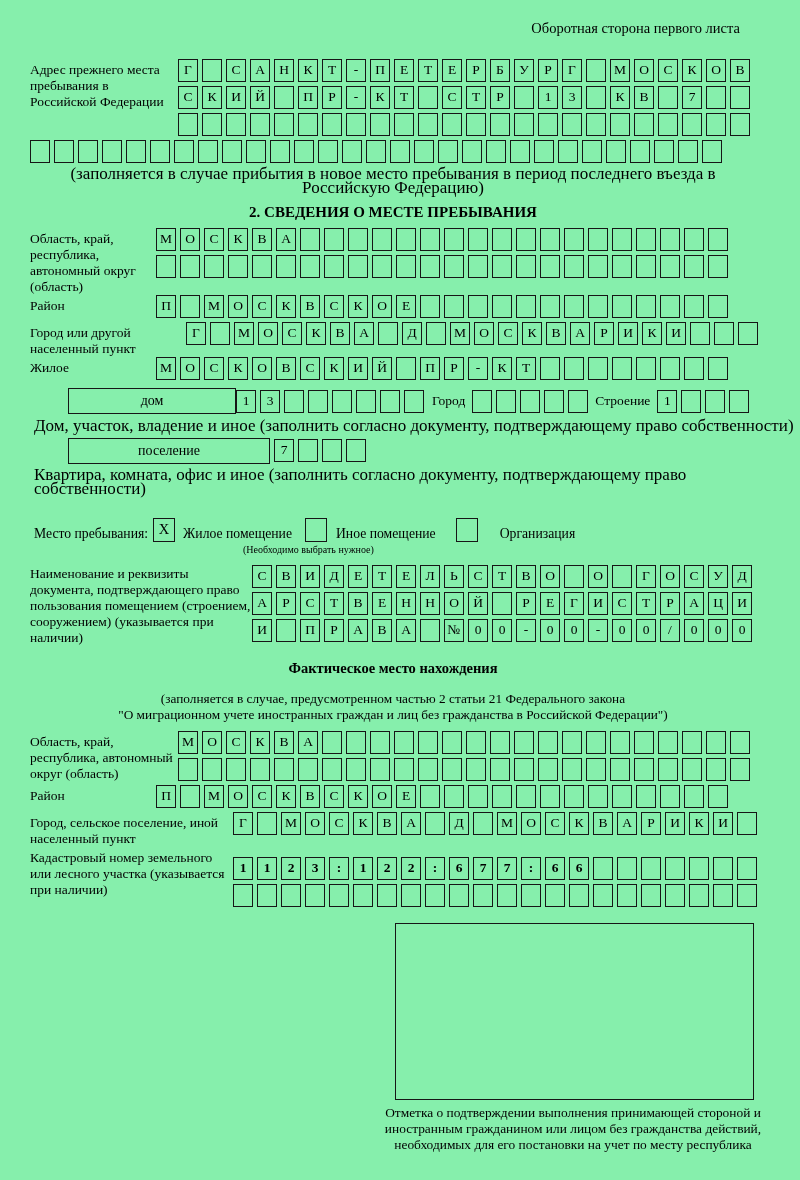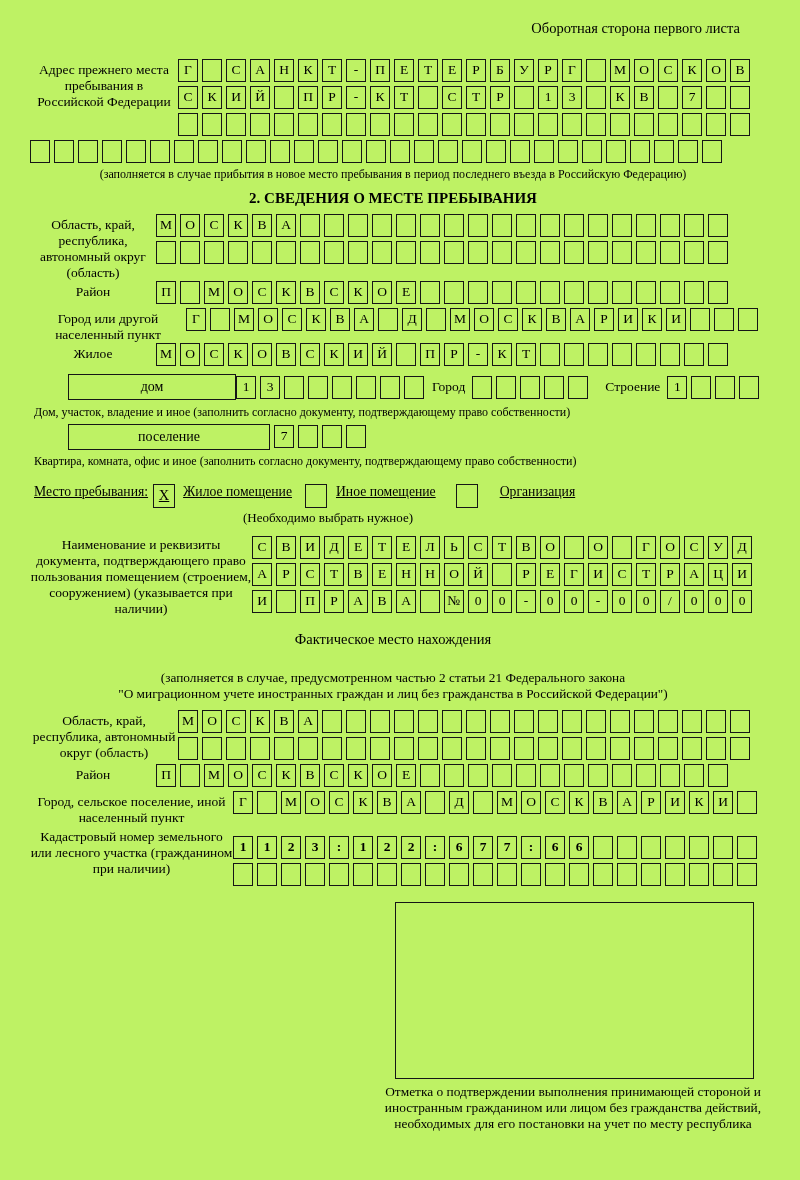--- a/index.html
+++ b/index.html
@@ -1,57 +1,57 @@
 <!DOCTYPE html>
 <html><head>
 <meta charset="utf-8">
 <style>
   html,body{margin:0;padding:0;background:#fff;}
   .page{
     position:relative;width:800px;height:1180px;box-sizing:border-box;
-    background:#bef264;color:#000;overflow:hidden;
+    background:#86efac;color:#000;overflow:hidden;
     padding:20px 0 0 30px;
     font-family:"Liberation Serif","DejaVu Serif",serif;
   }
   .hdr{text-align:right;padding-right:60px;font-size:14.5px;}
   .frow{display:flex;align-items:flex-start;}
-  .lbl{font-size:13.5px;line-height:16px;flex:none;padding-top:3px;text-align:center;}
+  .lbl{font-size:13.5px;line-height:16px;flex:none;padding-top:3px;}
   .w148{width:148px;}
   .w126{width:126px;}
   .w156{width:156px;}
   .w203{width:203px;}
   .w222{width:222px;}
   .rows{flex:none;}
   .brow{white-space:nowrap;height:23px;margin-bottom:4px;}
   .cbox{
     display:inline-block;box-sizing:border-box;width:20px;height:23px;
     border:1.6px solid #161616;margin-right:4px;text-align:center;
     font-size:13.5px;line-height:20px;vertical-align:top;
   }
-  .note{font-size:12px;line-height:14px;}
+  .note{font-size:17px;line-height:14px;}
   .centerblock{width:726px;text-align:center;}
   .sect-title{font-weight:bold;font-size:15px;margin:9px 0 7px 0;}
-  .subtitle{font-weight:normal;font-size:14.5px;margin:14px 0 22px 0;}
+  .subtitle{font-weight:bold;font-size:14.5px;margin:14px 0 14px 0;}
   .fnote{font-size:13.3px;line-height:16px;}
   .house-row{margin:4px 0 2px 4px;padding-left:34px;}
   .bigbox{
     box-sizing:border-box;height:26px;border:1.7px solid #161616;
     text-align:center;font-size:14px;line-height:23px;flex:none;
   }
   .bb-dom{width:168px;}
   .bb-kv{width:202px;}
   .inline-lbl{font-size:13.5px;line-height:25px;flex:none;}
   .mt1{margin-top:1.5px;}
   .cap{margin:2px 0 5px 4px;}
-  .stay-row{display:flex;align-items:flex-start;margin:16px 0 2px 4px;font-size:13.7px;text-decoration:underline;}
+  .stay-row{display:flex;align-items:flex-end;margin:22px 0 2px 4px;font-size:13.7px;}
   .chk{
     box-sizing:border-box;width:22px;height:24px;border:1.6px solid #161616;
     text-align:center;font-size:14.5px;line-height:21px;flex:none;
   }
-  .stay-note{margin:2px 0 8px 213px;font-size:13px;}
+  .stay-note{margin:2px 0 8px 213px;font-size:10px;}
   .mb8{margin-bottom:8px;}
   .stamp-box{width:357px;height:175px;border:1.8px solid #161616;margin:12px 0 5px 365px;}
   .stamp-note{width:432px;margin-left:327px;text-align:center;font-size:13.4px;line-height:16px;}
   .gap-top{margin-top:22px;}
 </style>
 </head>
 <body>
 
 <div class="page">
 
@@ -91,21 +91,21 @@
   <div class="frow">
     <div class="lbl w126">Жилое</div>
     <div class="brow"><span class="cbox">М</span><span class="cbox">О</span><span class="cbox">С</span><span class="cbox">К</span><span class="cbox">О</span><span class="cbox">В</span><span class="cbox">С</span><span class="cbox">К</span><span class="cbox">И</span><span class="cbox">Й</span><span class="cbox"></span><span class="cbox">П</span><span class="cbox">Р</span><span class="cbox">-</span><span class="cbox">К</span><span class="cbox">Т</span><span class="cbox"></span><span class="cbox"></span><span class="cbox"></span><span class="cbox"></span><span class="cbox"></span><span class="cbox"></span><span class="cbox"></span><span class="cbox"></span></div>
   </div>
 
   <div class="frow house-row">
     <span class="bigbox bb-dom">дом</span>
     <span class="brow mt1"><span class="cbox">1</span><span class="cbox">3</span><span class="cbox"></span><span class="cbox"></span><span class="cbox"></span><span class="cbox"></span><span class="cbox"></span><span class="cbox"></span></span>
     <span class="inline-lbl" style="margin:0 7px 0 4px;">Город</span>
     <span class="brow mt1"><span class="cbox"></span><span class="cbox"></span><span class="cbox"></span><span class="cbox"></span><span class="cbox"></span></span>
-    <span class="inline-lbl" style="margin:0 7px 0 13px;">Строение</span>
+    <span class="inline-lbl" style="margin:0 7px 0 3px;">Строение</span>
     <span class="brow mt1"><span class="cbox">1</span><span class="cbox"></span><span class="cbox"></span><span class="cbox"></span></span>
   </div>
   <div class="note cap">Дом, участок, владение и иное (заполнить согласно документу, подтверждающему право собственности)</div>
 
   <div class="frow house-row">
     <span class="bigbox bb-kv">поселение</span>
     <span class="brow mt1" style="margin-left:4px;"><span class="cbox">7</span><span class="cbox"></span><span class="cbox"></span><span class="cbox"></span></span>
   </div>
   <div class="note cap">Квартира, комната, офис и иное (заполнить согласно документу, подтверждающему право собственности)</div>
 
@@ -145,21 +145,21 @@
     <div class="lbl w126">Район</div>
     <div class="brow"><span class="cbox">П</span><span class="cbox"></span><span class="cbox">М</span><span class="cbox">О</span><span class="cbox">С</span><span class="cbox">К</span><span class="cbox">В</span><span class="cbox">С</span><span class="cbox">К</span><span class="cbox">О</span><span class="cbox">Е</span><span class="cbox"></span><span class="cbox"></span><span class="cbox"></span><span class="cbox"></span><span class="cbox"></span><span class="cbox"></span><span class="cbox"></span><span class="cbox"></span><span class="cbox"></span><span class="cbox"></span><span class="cbox"></span><span class="cbox"></span><span class="cbox"></span></div>
   </div>
 
   <div class="frow">
     <div class="lbl w203">Город, сельское поселение, иной населенный пункт</div>
     <div class="brow"><span class="cbox">Г</span><span class="cbox"></span><span class="cbox">М</span><span class="cbox">О</span><span class="cbox">С</span><span class="cbox">К</span><span class="cbox">В</span><span class="cbox">А</span><span class="cbox"></span><span class="cbox">Д</span><span class="cbox"></span><span class="cbox">М</span><span class="cbox">О</span><span class="cbox">С</span><span class="cbox">К</span><span class="cbox">В</span><span class="cbox">А</span><span class="cbox">Р</span><span class="cbox">И</span><span class="cbox">К</span><span class="cbox">И</span><span class="cbox"></span></div>
   </div>
 
   <div class="frow">
-    <div class="lbl w203">Кадастровый номер земельного или лесного участка (гражданином при наличии)</div>
+    <div class="lbl w203">Кадастровый номер земельного или лесного участка (указывается при наличии)</div>
     <div class="rows" style="padding-top:10px;font-weight:bold;">
       <div class="brow"><span class="cbox">1</span><span class="cbox">1</span><span class="cbox">2</span><span class="cbox">3</span><span class="cbox">:</span><span class="cbox">1</span><span class="cbox">2</span><span class="cbox">2</span><span class="cbox">:</span><span class="cbox">6</span><span class="cbox">7</span><span class="cbox">7</span><span class="cbox">:</span><span class="cbox">6</span><span class="cbox">6</span><span class="cbox"></span><span class="cbox"></span><span class="cbox"></span><span class="cbox"></span><span class="cbox"></span><span class="cbox"></span><span class="cbox"></span></div>
       <div class="brow"><span class="cbox"></span><span class="cbox"></span><span class="cbox"></span><span class="cbox"></span><span class="cbox"></span><span class="cbox"></span><span class="cbox"></span><span class="cbox"></span><span class="cbox"></span><span class="cbox"></span><span class="cbox"></span><span class="cbox"></span><span class="cbox"></span><span class="cbox"></span><span class="cbox"></span><span class="cbox"></span><span class="cbox"></span><span class="cbox"></span><span class="cbox"></span><span class="cbox"></span><span class="cbox"></span><span class="cbox"></span></div>
     </div>
   </div>
 
   <div class="stamp-box"></div>
   <div class="stamp-note">Отметка о подтверждении выполнения принимающей стороной и иностранным гражданином или лицом без гражданства действий, необходимых для его постановки на учет по месту республика</div>
 
 </div>

